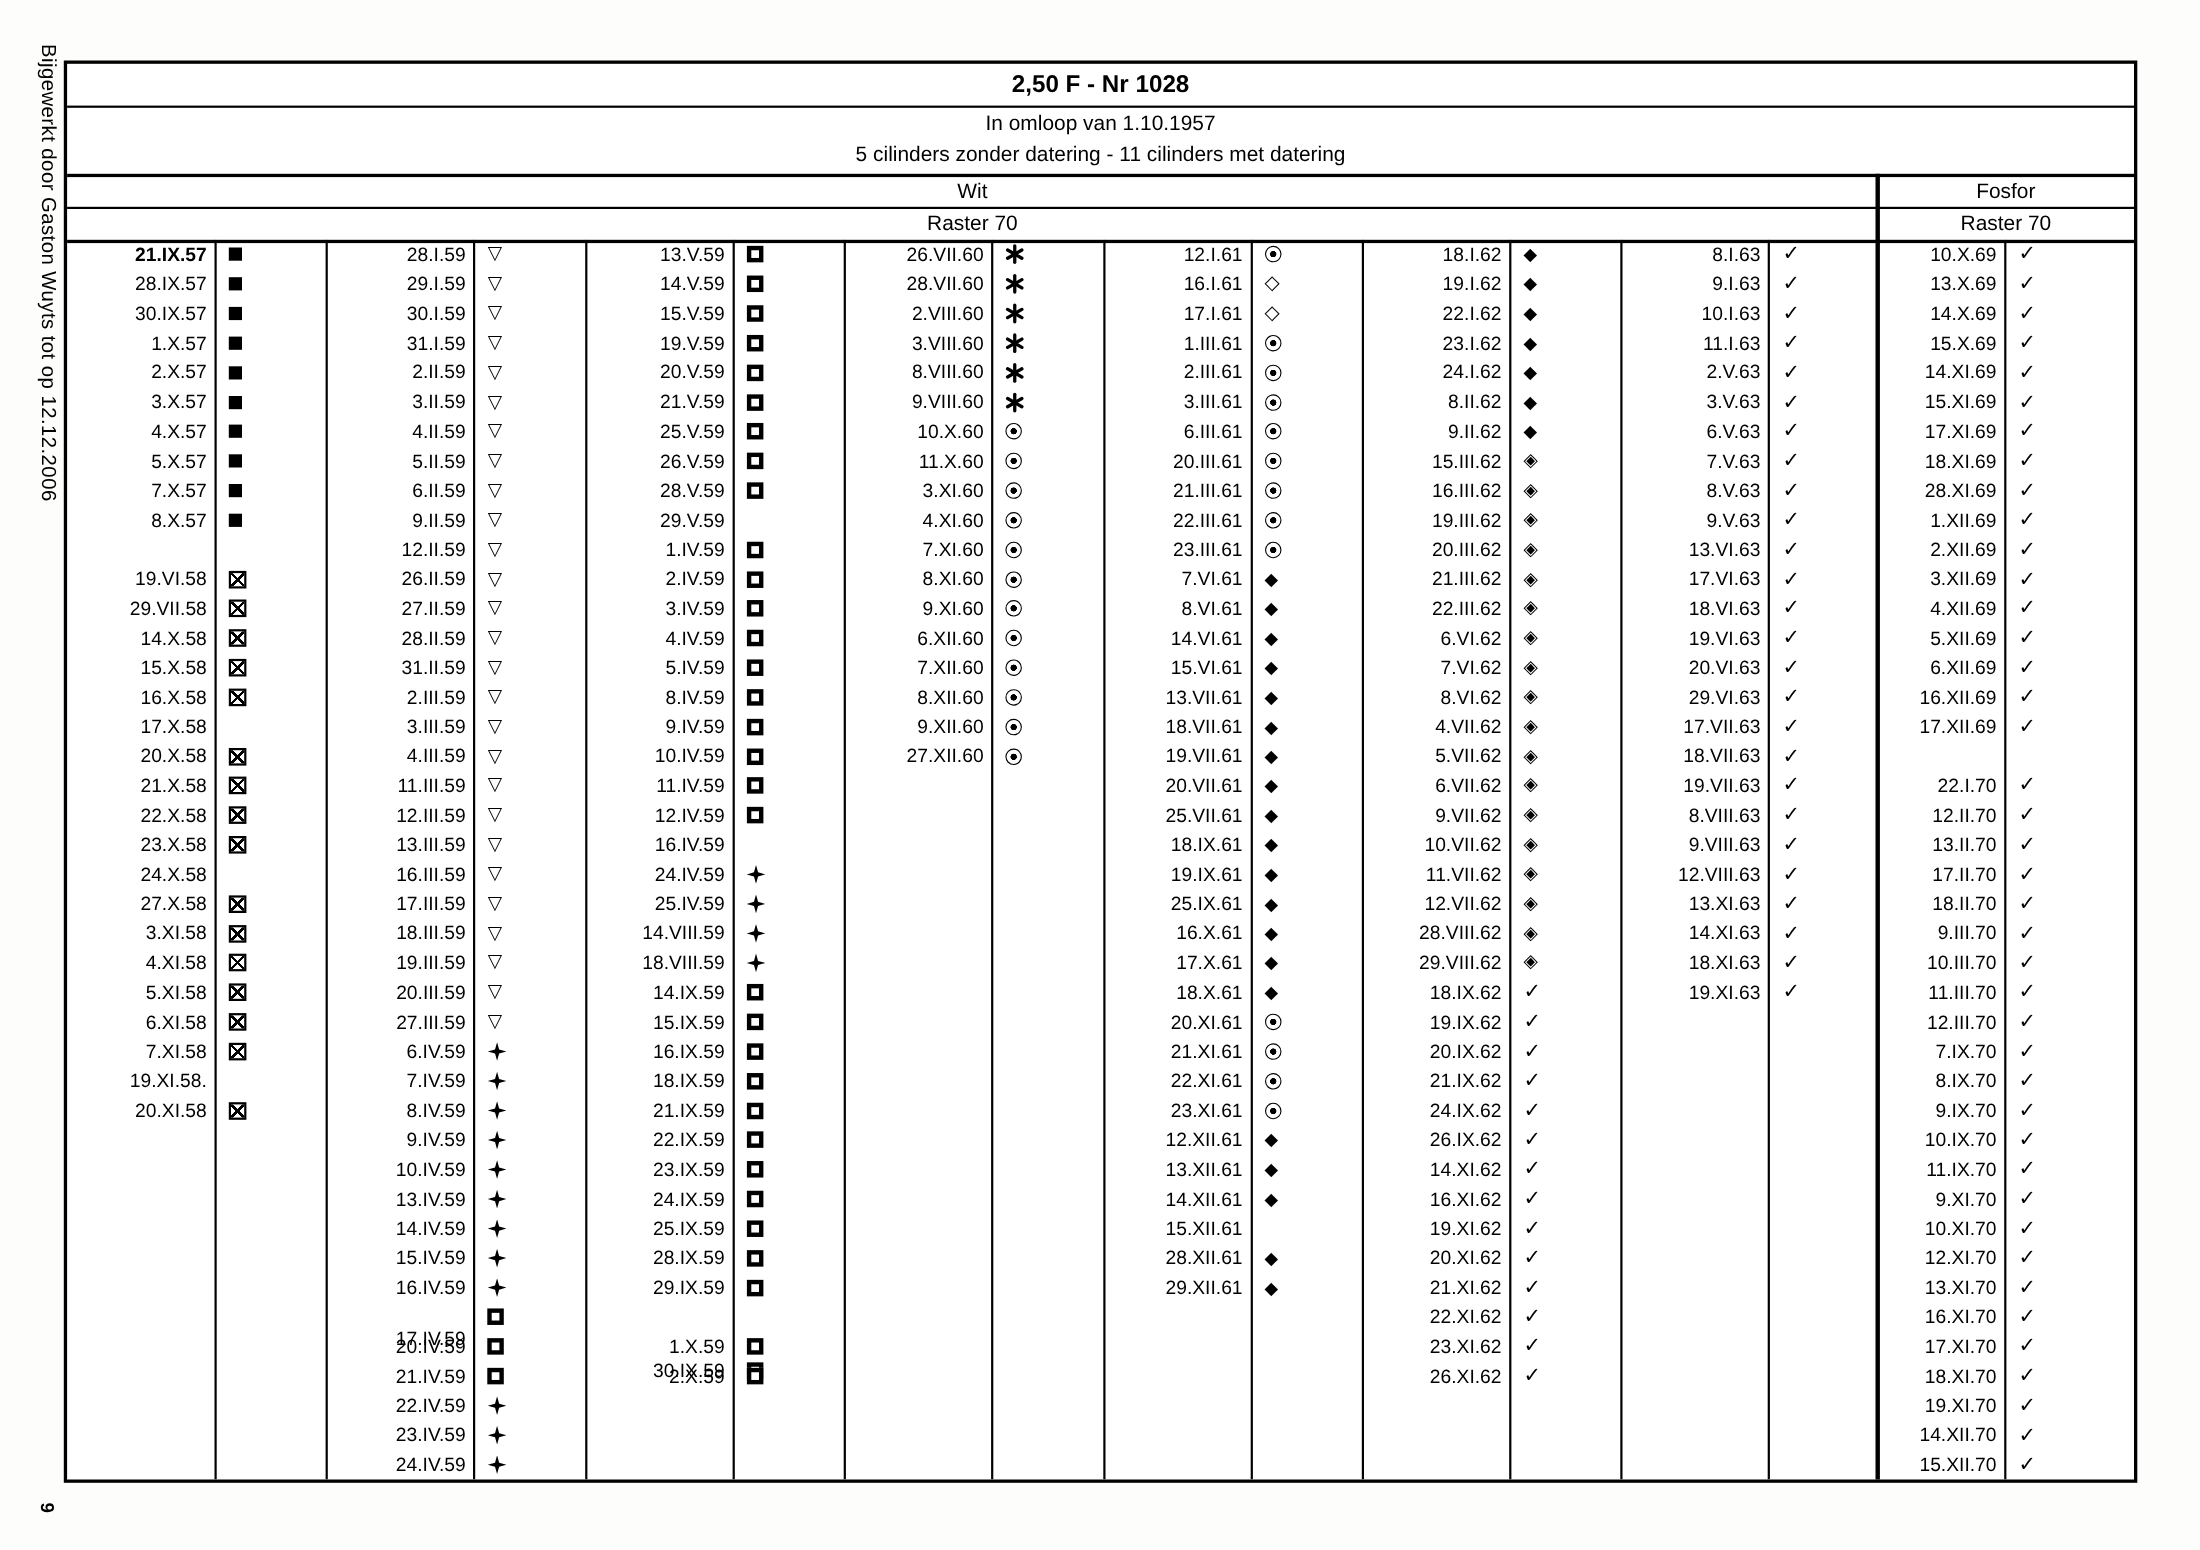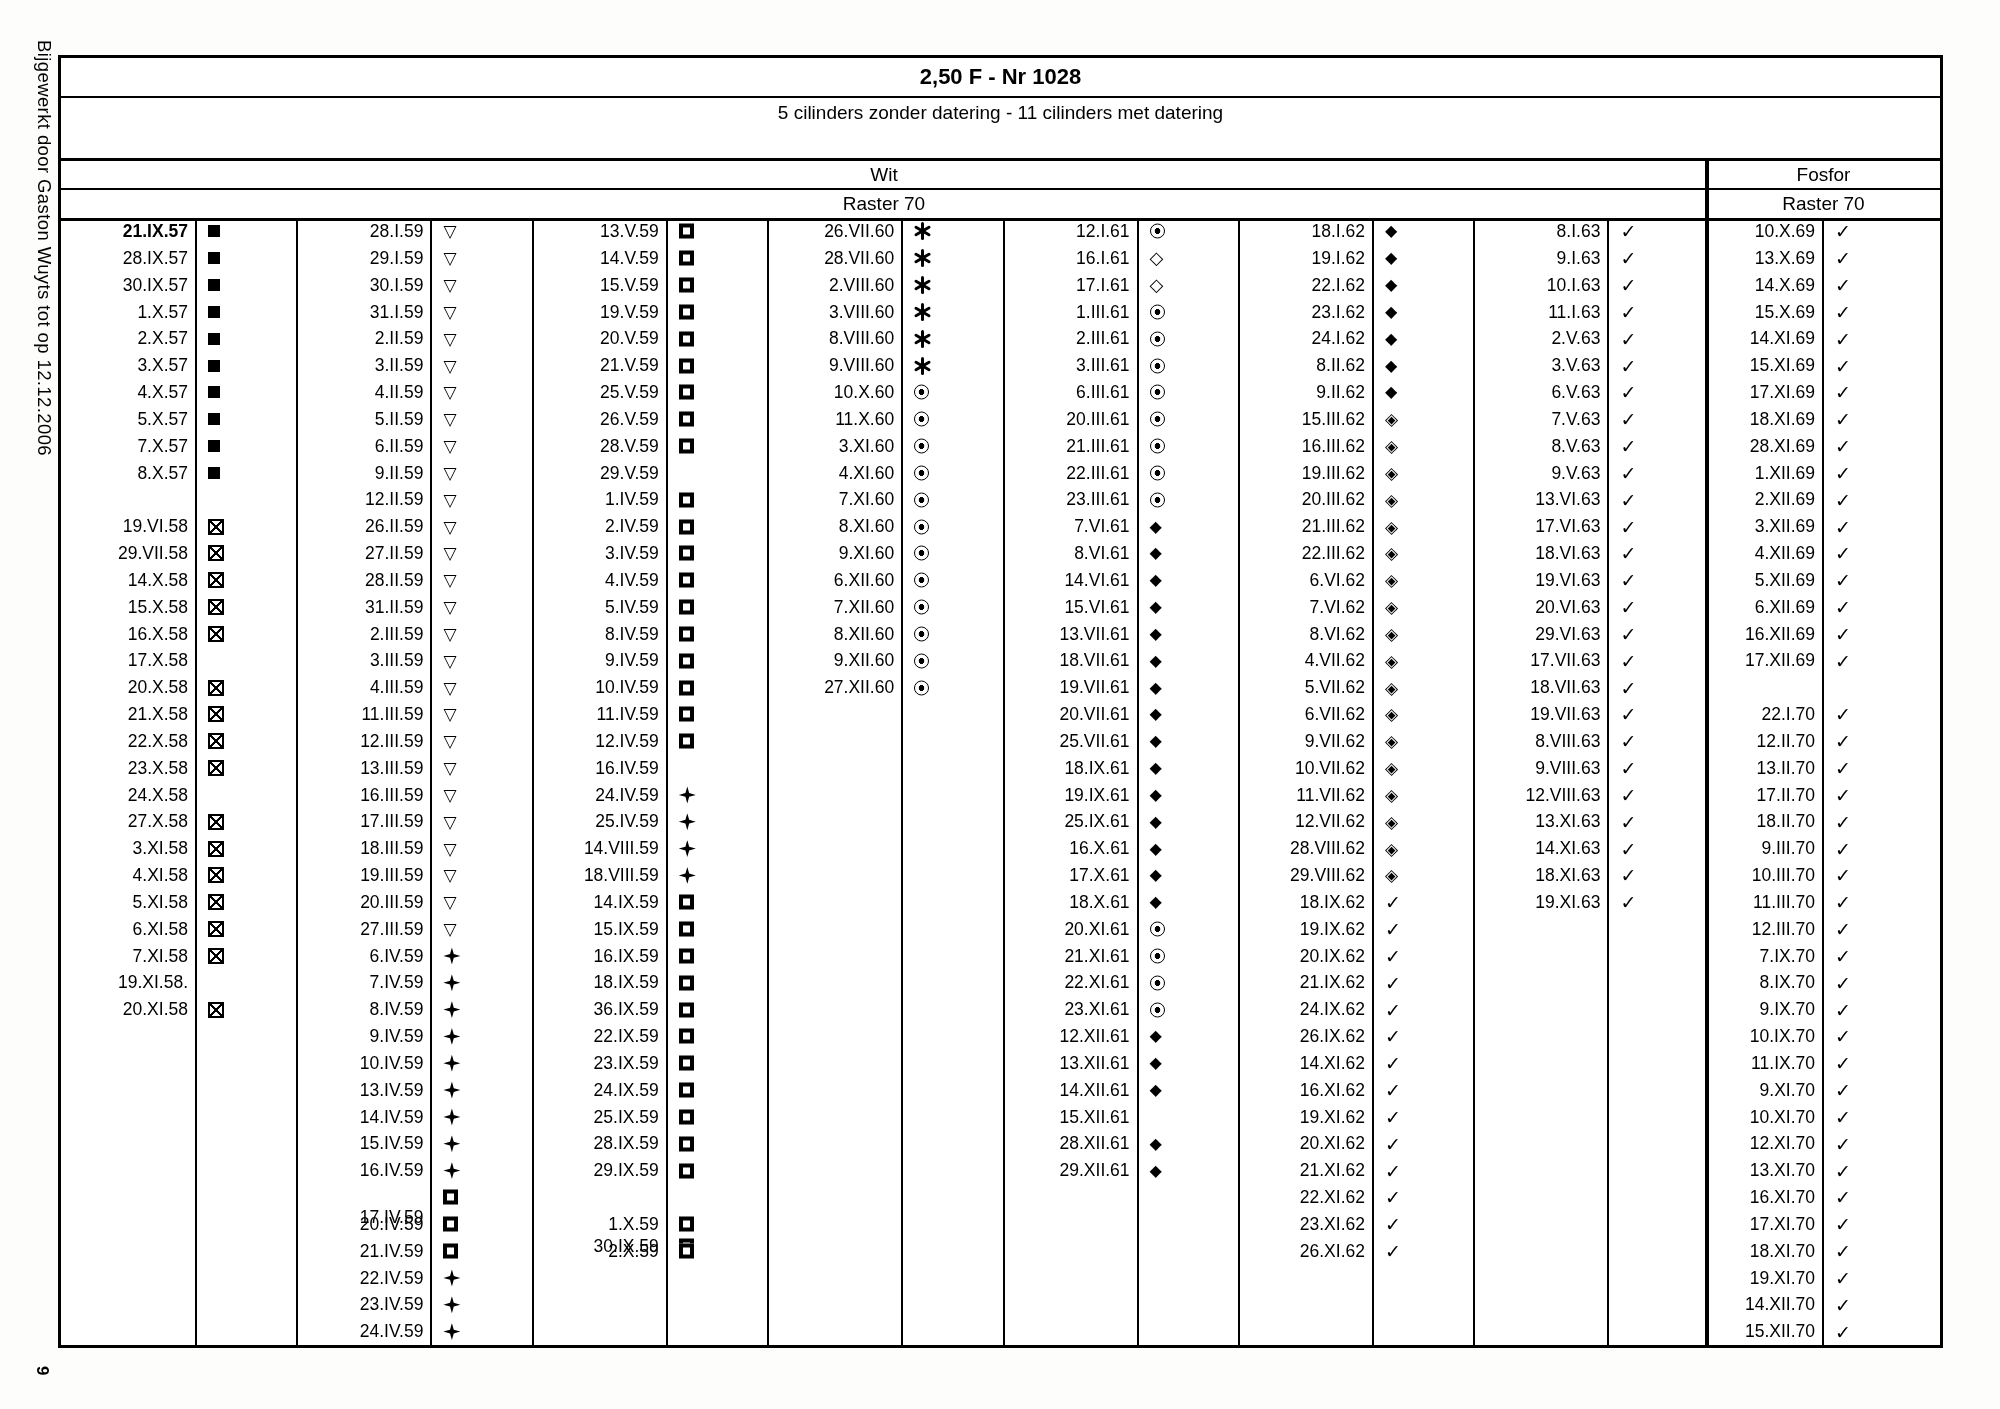--- a/index.html
+++ b/index.html
@@ -51,20 +51,21 @@
 </head>
 <body>
 
 <div class="page">
   <div class="side-note">Bijgewerkt door Gaston Wuyts tot op 12.12.2006</div>
   <div class="page-number">9</div>
 
   <div class="frame">
     <div class="hdr-title">2,50 F - Nr 1028</div>
     <div class="hdr-sub">
+      <div>In omloop van 1.10.1957</div>
       <div>5 cilinders zonder datering - 11 cilinders met datering</div>
     </div>
     <div class="band hdr-groups">
       <div class="wit-cell">Wit</div>
       <div class="fos-cell">Fosfor</div>
     </div>
     <div class="band hdr-raster">
       <div class="wit-cell">Raster 70</div>
       <div class="fos-cell">Raster 70</div>
     </div>
@@ -467,21 +468,21 @@
           </div>
           <div class="trow" style="top: 724.5px; height: 26.8333px;">
             <span class="tdate" style="width: 127px; line-height: 26.8333px;">16.IX.59</span>
             <span class="sym s-sqin" style="left: 147px;"></span>
           </div>
           <div class="trow" style="top: 751.333px; height: 26.8333px;">
             <span class="tdate" style="width: 127px; line-height: 26.8333px;">18.IX.59</span>
             <span class="sym s-sqin" style="left: 147px;"></span>
           </div>
           <div class="trow" style="top: 778.167px; height: 26.8333px;">
-            <span class="tdate" style="width: 127px; line-height: 26.8333px;">36.IX.59</span>
+            <span class="tdate" style="width: 127px; line-height: 26.8333px;">21.IX.59</span>
             <span class="sym s-sqin" style="left: 147px;"></span>
           </div>
           <div class="trow" style="top: 805px; height: 26.8333px;">
             <span class="tdate" style="width: 127px; line-height: 26.8333px;">22.IX.59</span>
             <span class="sym s-sqin" style="left: 147px;"></span>
           </div>
           <div class="trow" style="top: 831.833px; height: 26.8333px;">
             <span class="tdate" style="width: 127px; line-height: 26.8333px;">23.IX.59</span>
             <span class="sym s-sqin" style="left: 147px;"></span>
           </div>

